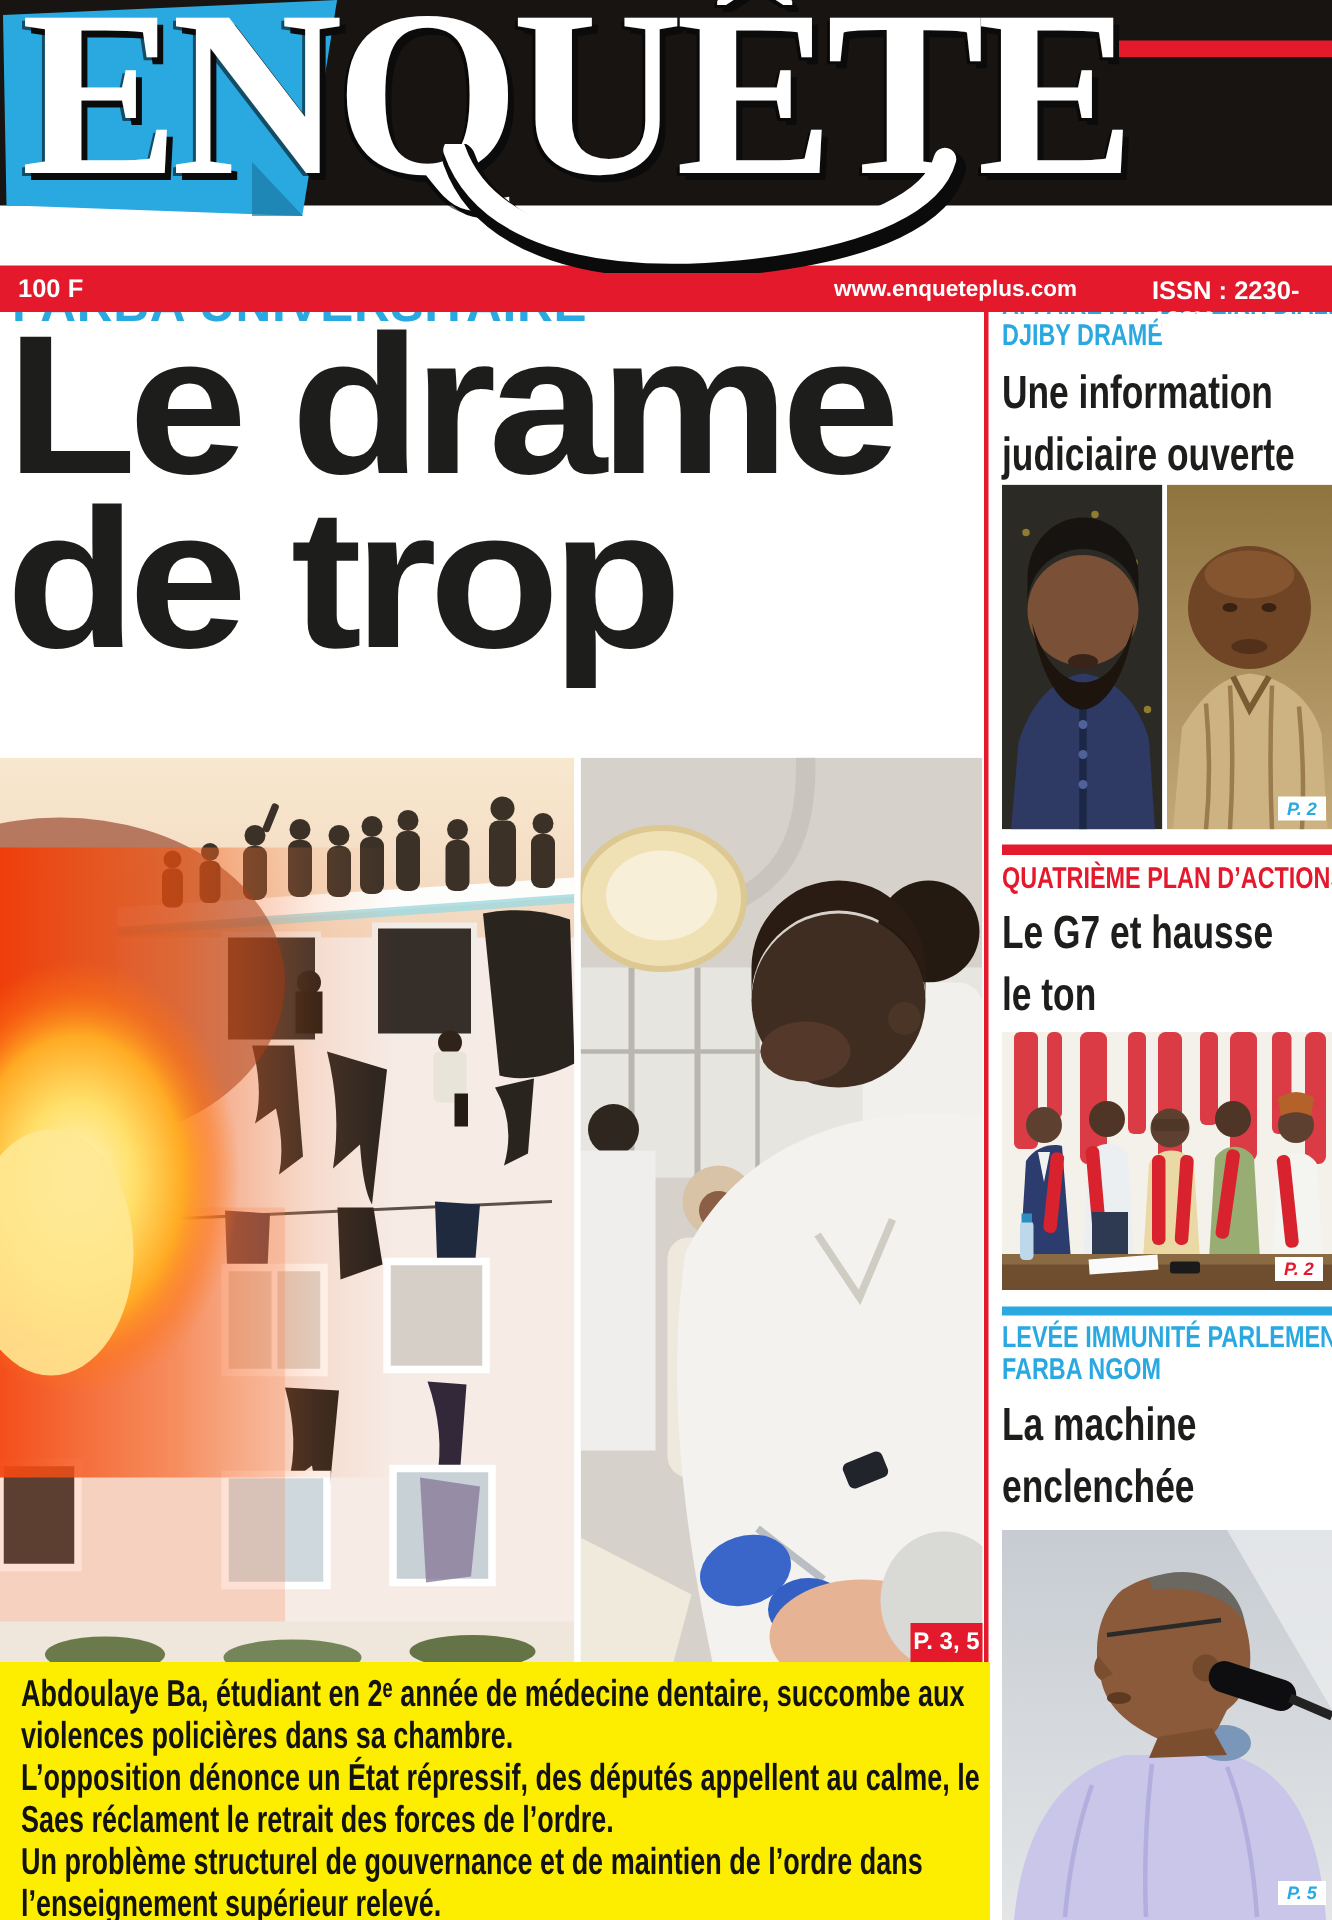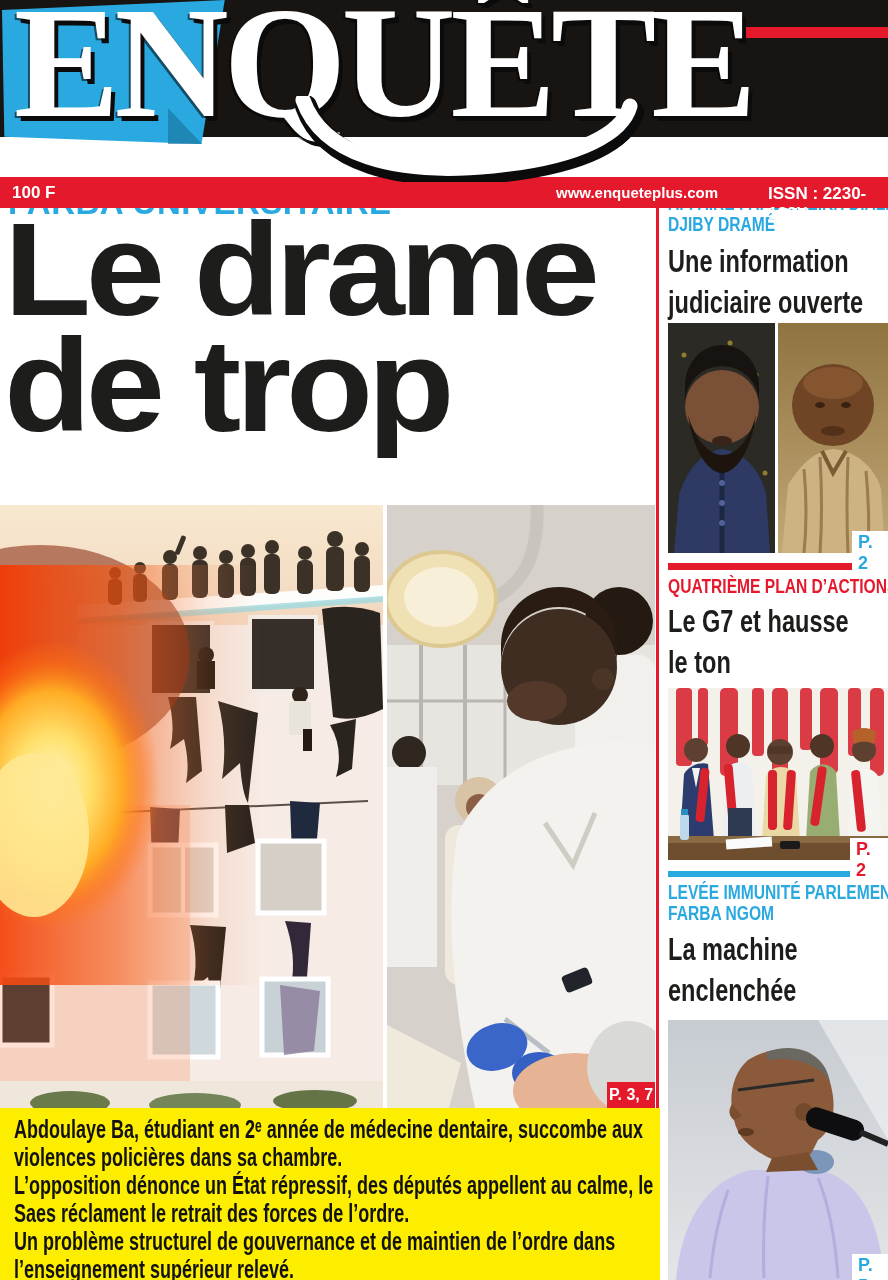--- a/index.html
+++ b/index.html
@@ -56,22 +56,22 @@
         transform:scaleX(.78);transform-origin:0 0;white-space:nowrap;}
   .kicker.cyan{color:var(--brand-cyan,#2aa9e0);}
   .kicker.red{color:var(--brand-red,#e4192c);}
   .headline-sub{position:absolute;left:668px;color:var(--ink-black,#1d1d1b);
         font-size:31px;font-weight:bold;line-height:41px;
         transform:scaleX(.76);transform-origin:0 0;white-space:nowrap;}
   .fig-a{left:668px;top:323px;width:107px;height:230px;}
   .fig-b{left:778px;top:323px;width:110px;height:230px;}
   .fig-g7{left:668px;top:688px;width:220px;height:172px;}
   .fig-prof{left:668px;top:1020px;width:220px;height:260px;}
-  .chip{position:absolute;background:#fff;font-weight:bold;font-size:18px;
-        padding:1px 6px;z-index:5;}
+  .chip{position:absolute;background:#fff;font-weight:bold;font-size:12px;
+        padding:1px 6px;z-index:5;font-style:italic;}
   .chip.cyan{color:var(--brand-cyan,#2aa9e0);}
   .chip.red{color:var(--brand-red,#e4192c);}
   svg{display:block;}
 </style>
 </head>
 <body>
 
 <div id="page">
 
   <header class="masthead">
@@ -235,21 +235,21 @@
       <rect x="176" y="466" width="28" height="18" rx="4" fill="#21252b" transform="rotate(-22 190 475)"></rect>
       <line x1="118" y1="514" x2="162" y2="548" stroke="#b9bec4" stroke-width="5"></line>
       <ellipse cx="110" cy="542" rx="31" ry="23" fill="#3b66c9" transform="rotate(-18 110 542)"></ellipse>
       <ellipse cx="152" cy="568" rx="27" ry="21" fill="#3360c2"></ellipse>
       <ellipse cx="188" cy="586" rx="62" ry="38" fill="#e6b395"></ellipse>
       <ellipse cx="242" cy="562" rx="42" ry="46" fill="#d9d9d6"></ellipse>
       <polygon points="0,520 74,558 62,603 0,603" fill="#efeadb"></polygon>
     </svg>
   </figure>
 
-  <div class="badge-lead">P. 3, 7</div>
+  <div class="badge-lead">P. 3, 5</div>
 
   <div class="summary">
     <div class="summary-inner">
       <div>Abdoulaye Ba, étudiant en 2ᵉ année de médecine dentaire, succombe aux violences policières dans sa chambre.</div>
       <div>L’opposition dénonce un État répressif, des députés appellent au calme, le Saes réclament le retrait des forces de l’ordre.</div>
       <div>Un problème structurel de gouvernance et de maintien de l’ordre dans l’enseignement supérieur relevé.</div>
     </div>
   </div>
 
   <div class="divider"></div>

